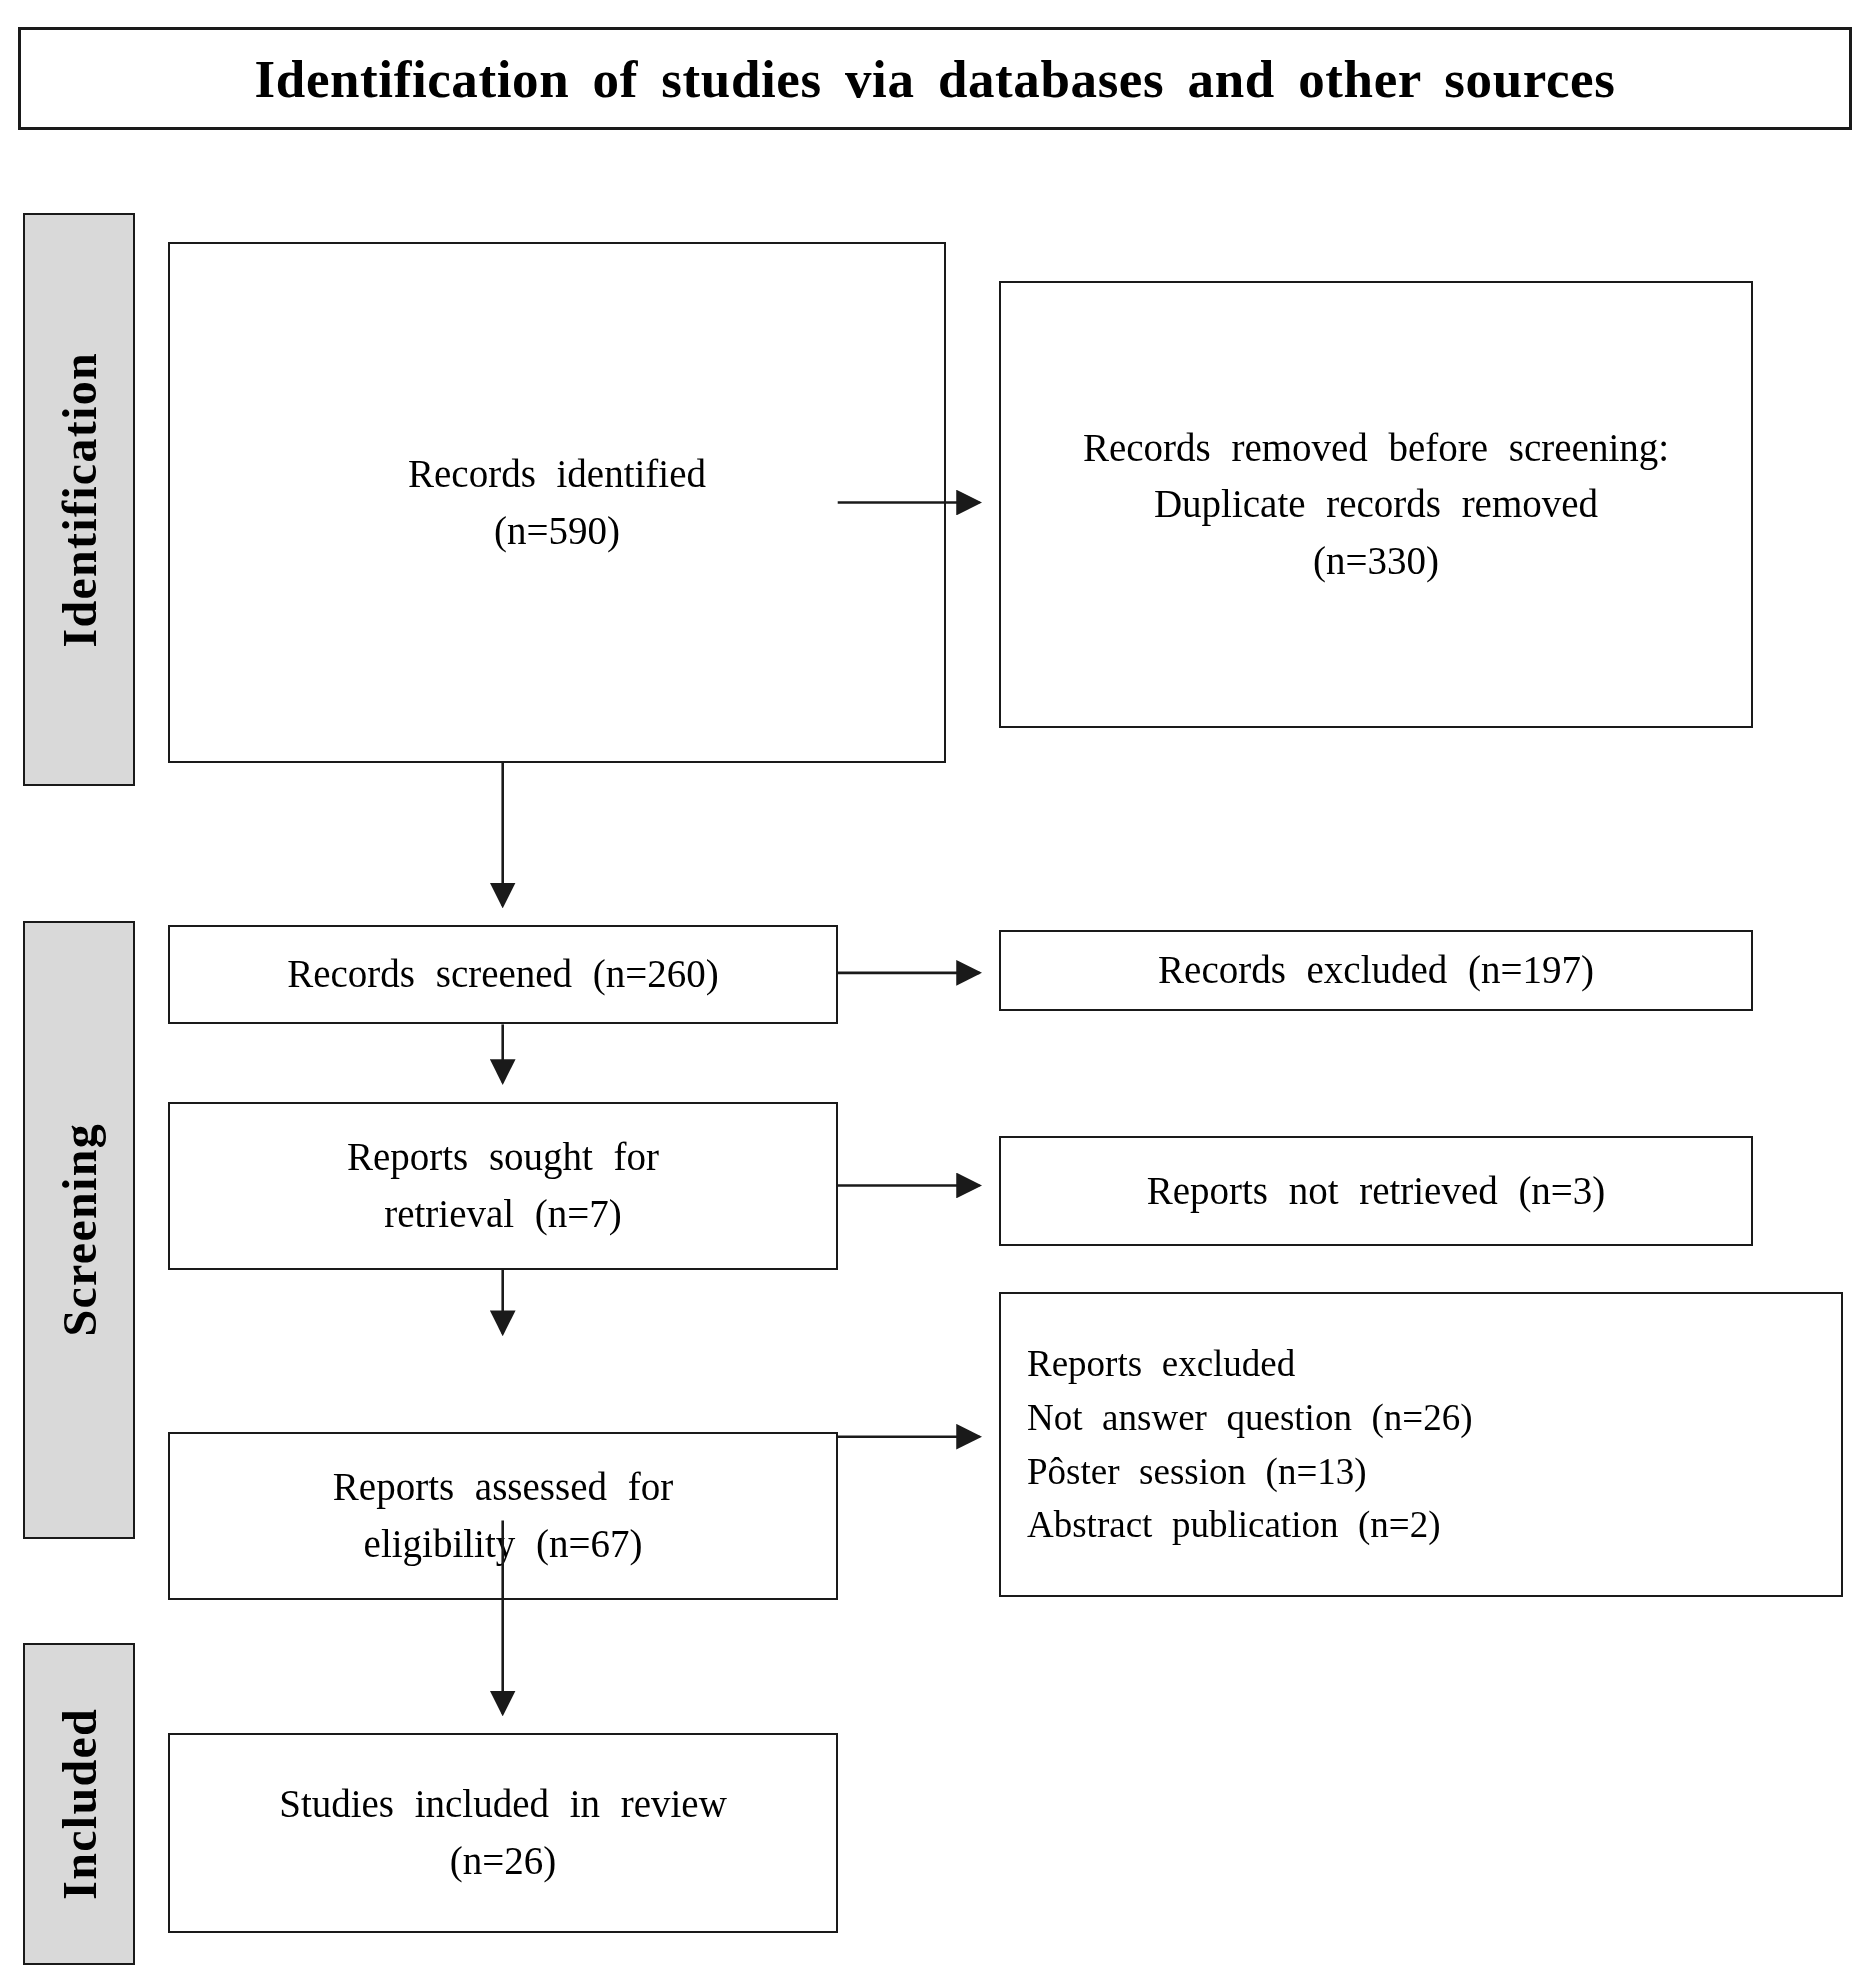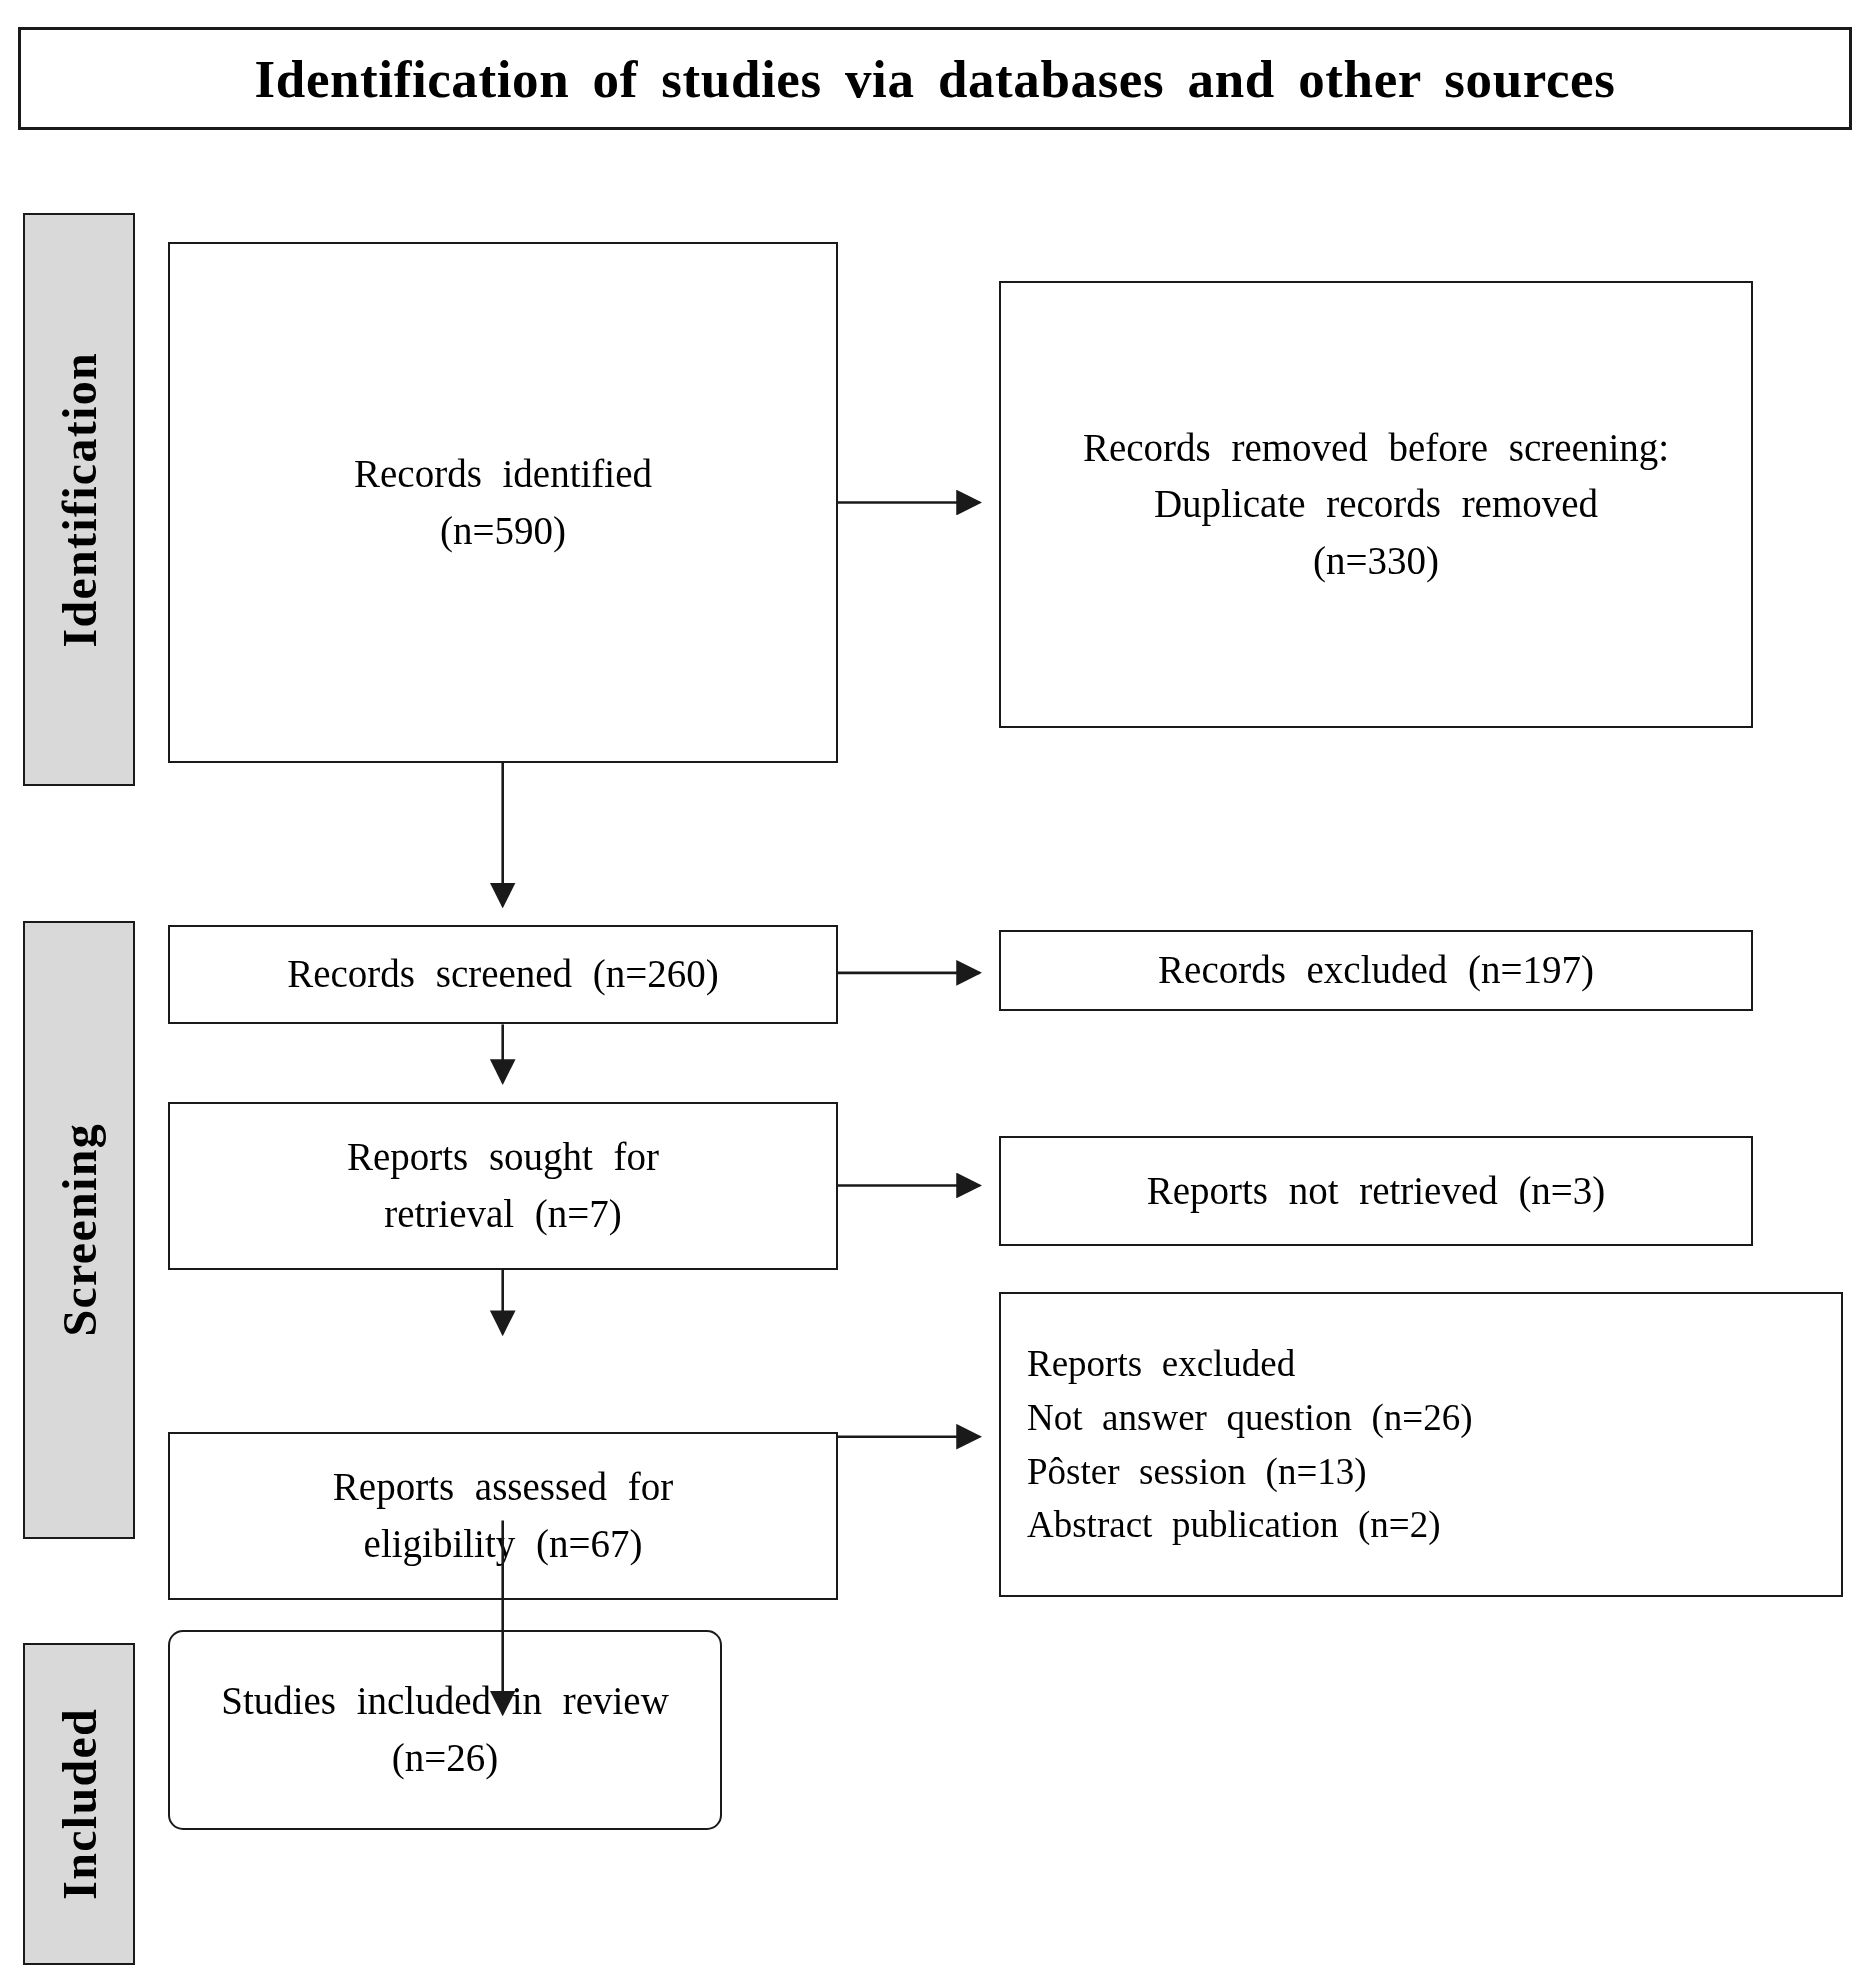--- a/index.html
+++ b/index.html
@@ -55,31 +55,31 @@
     text-align: center;
   }
   .box-text {
     font-size: 39px;
     line-height: 1.45;
     white-space: pre-line;
     word-spacing: 0.28em;
     padding: 0 13px;
   }
 
-  .box-records-identified   { left: 168px;  top: 242px;  width: 670px; height: 521px; }
+  .box-records-identified   { left: 168px;  top: 242px;  width: 778px; height: 521px; }
   .box-records-removed      { left: 999px; top: 281px;  width: 754px; height: 447px; }
   .box-records-screened     { left: 168px;  top: 925px; width: 670px; height: 99px; }
   .box-records-excluded     { left: 999px; top: 930px; width: 754px; height: 81px; }
   .box-reports-sought       { left: 168px;  top: 1102px; width: 670px; height: 168px; }
   .box-reports-not-retrieved{ left: 999px; top: 1136px; width: 754px; height: 110px; }
   .box-reports-assessed     { left: 168px;  top: 1432px; width: 670px; height: 168px; }
   .box-reports-excluded     { left: 999px; top: 1292px; width: 844px; height: 305px;
                               justify-content: flex-start; text-align: left; }
   .box-reports-excluded .box-text { padding: 0 26px; font-size: 37px; }
-  .box-studies-included     { left: 168px;  top: 1630px; width: 554px; height: 200px; border-radius: 15px; }
+  .box-studies-included     { left: 168px;  top: 1733px; width: 670px; height: 200px; }
 
   svg.arrows {
     position: absolute;
     left: 0; top: 0;
     width: 1870px; height: 1985px;
     pointer-events: none;
   }
 </style>
 </head>
 <body>

